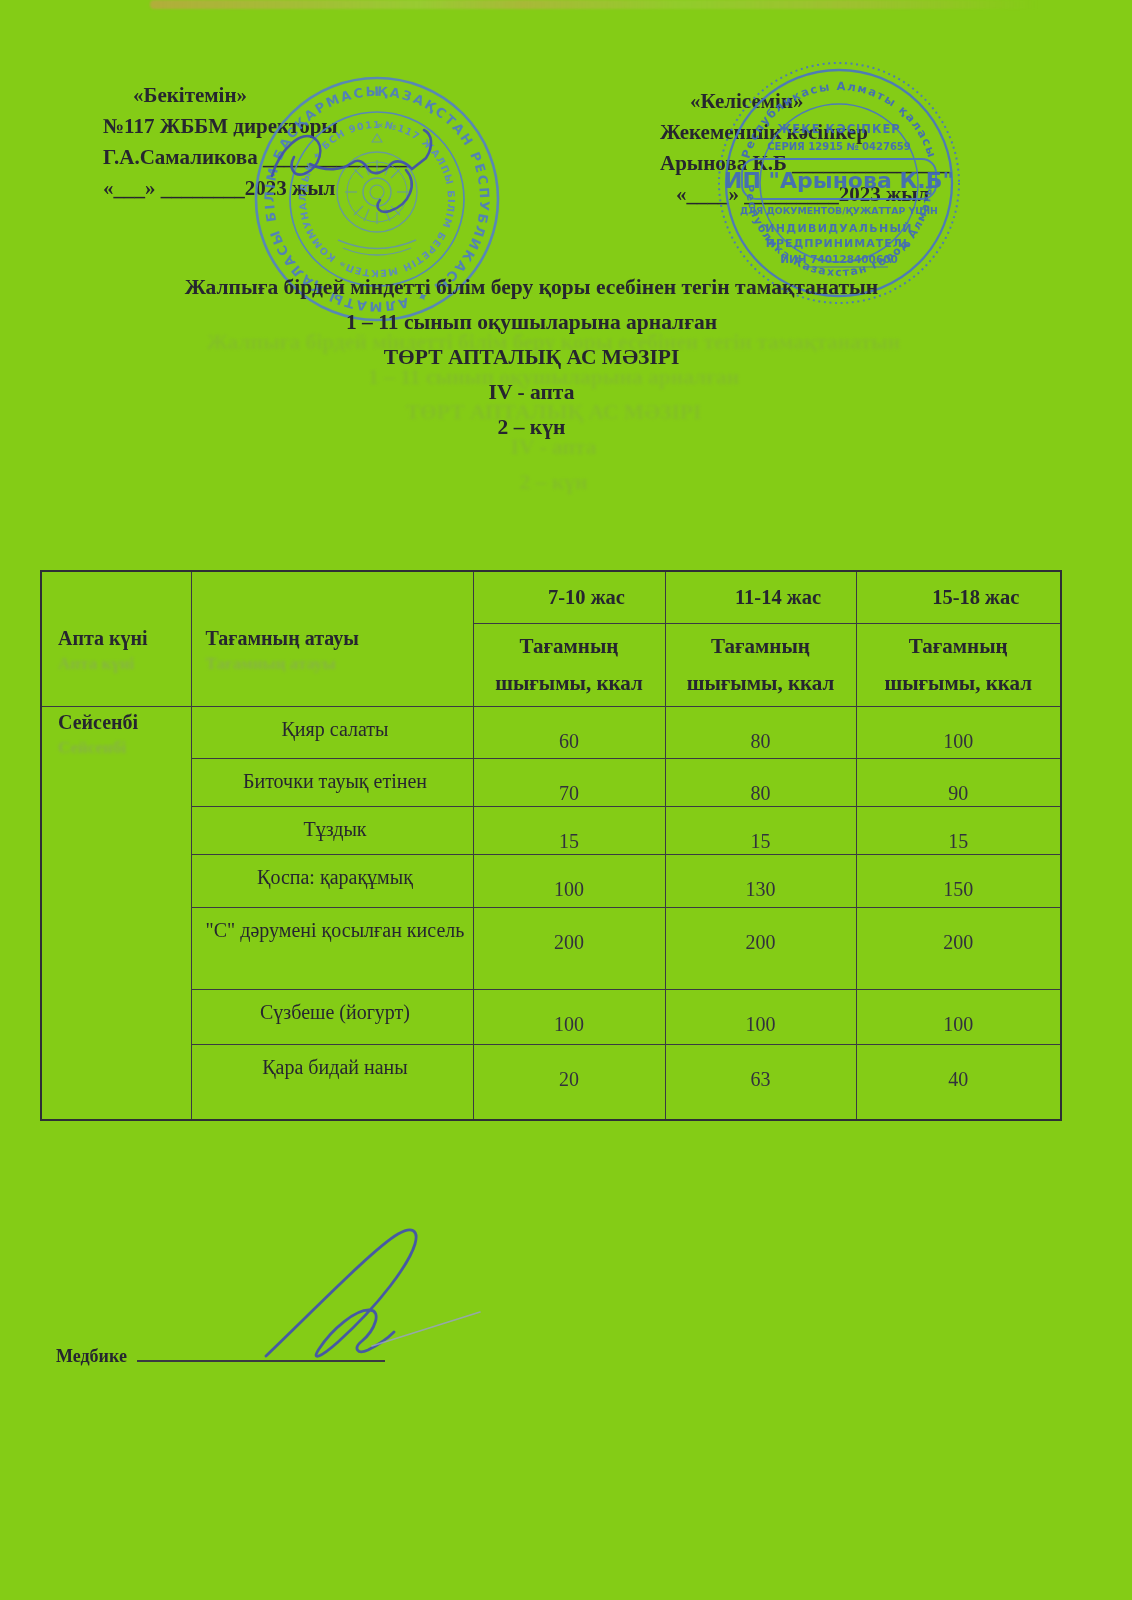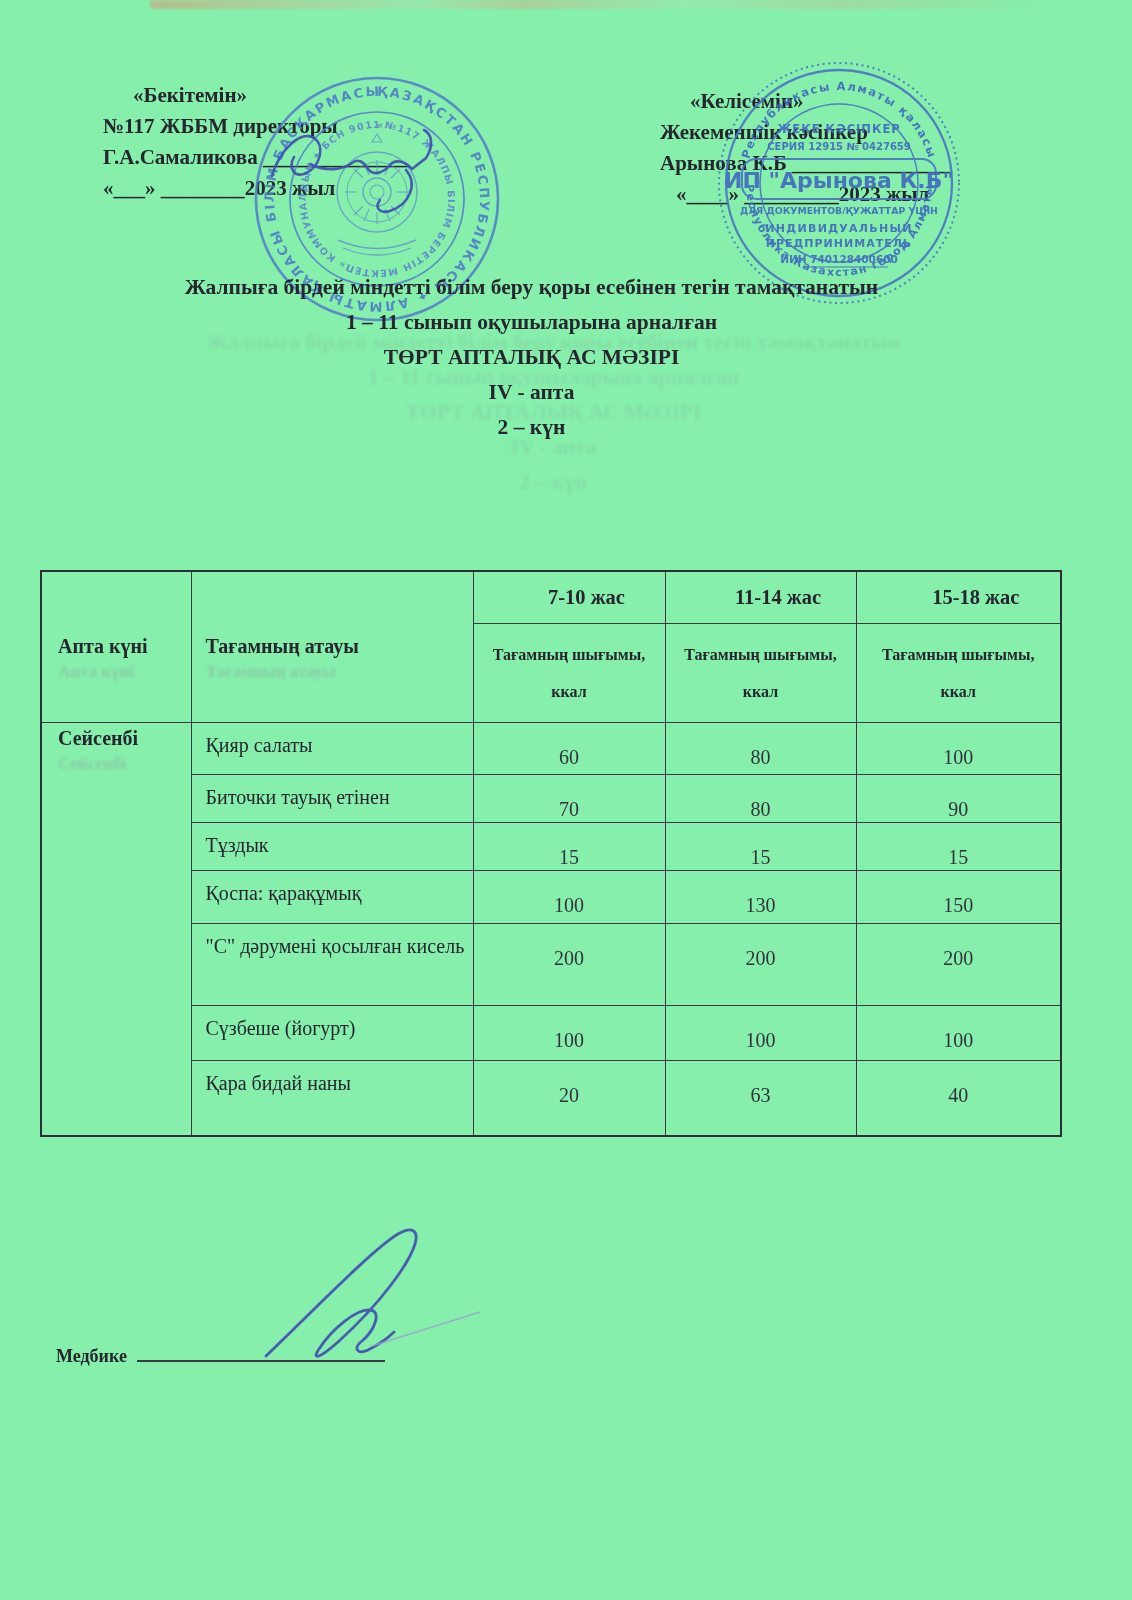--- a/index.html
+++ b/index.html
@@ -1,18 +1,18 @@
 <!DOCTYPE html>
 <html><head>
 <meta charset="utf-8">
 <style>
   html,body { margin:0; padding:0; background:#e8e8e8; }
   .page {
     position:relative; width:1132px; height:1600px; margin:0 auto;
-    background:#86efac;
+    background:#84cc16;
     font-family:"Liberation Serif","DejaVu Serif",serif;
     color:#26262f; overflow:hidden;
   }
   
   .scan-strip {
     position:absolute; top:0; left:150px; width:890px; height:9px;
     background:linear-gradient(90deg, rgba(233,137,104,.45), rgba(246,200,180,.18) 30%,
                rgba(236,150,120,.35) 42%, rgba(248,210,195,.12) 60%,
                rgba(238,160,130,.25) 78%, rgba(255,255,255,0));
     filter:blur(1px); border-radius:4px;
@@ -37,22 +37,22 @@
     position:absolute; left:40px; top:570px; width:1020px;
     border-collapse:collapse; table-layout:fixed;
     font-size:20px; border:2.5px solid #2e2e36;
   }
   .menu-table th, .menu-table td { border:1.6px solid #3a3a42; overflow:hidden; }
   .menu-table th { font-weight:bold; }
   th.day-h, td.day-c { text-align:left; padding-left:16px; vertical-align:middle; }
   td.day-c { vertical-align:top; padding-top:4px; font-weight:bold; }
   th.dish-h { text-align:left; padding-left:14px; vertical-align:middle; }
   th.age-h { text-align:center; vertical-align:middle; font-size:20.5px;padding-left:36px; }
-  th.sub-h { text-align:center; vertical-align:middle; line-height:37px; font-size:16px; padding:12px 6px; }
-  td.dish-c { text-align:left; vertical-align:top; padding:7px 8px 0 14px; line-height:30px; }
+  th.sub-h { text-align:center; vertical-align:middle; line-height:37px; font-size:21px; padding:4px 6px; }
+  td.dish-c { text-align:center; vertical-align:top; padding:7px 8px 0 14px; line-height:30px; }
   td.val-c  { text-align:center; vertical-align:top; padding-top:23px; color:#32323c; }
   .cell-ghost { display:block; color:#8a8a92; opacity:.35; filter:blur(1.4px); font-size:17px; height:0; transform:translateY(4px); }
 
   .footer-sign { position:absolute; left:56px; top:1340px; font-weight:bold; font-size:18px; }
   .footer-line { display:inline-block; width:248px; border-bottom:2px solid #3a3a42; height:20px; margin-left:10px; }
 
   .stamp { position:absolute; }
   .stamp-left  { left:246px; top:68px;  opacity:.88; }
   .stamp-right { left:712px; top:56px;  opacity:.9; }
   .sig { position:absolute; }

